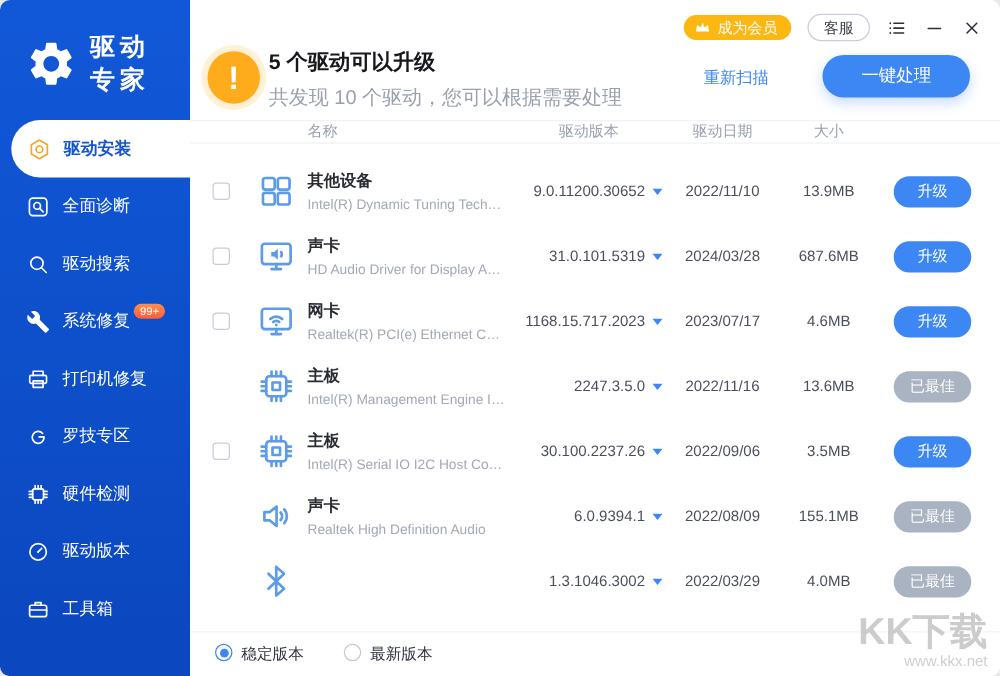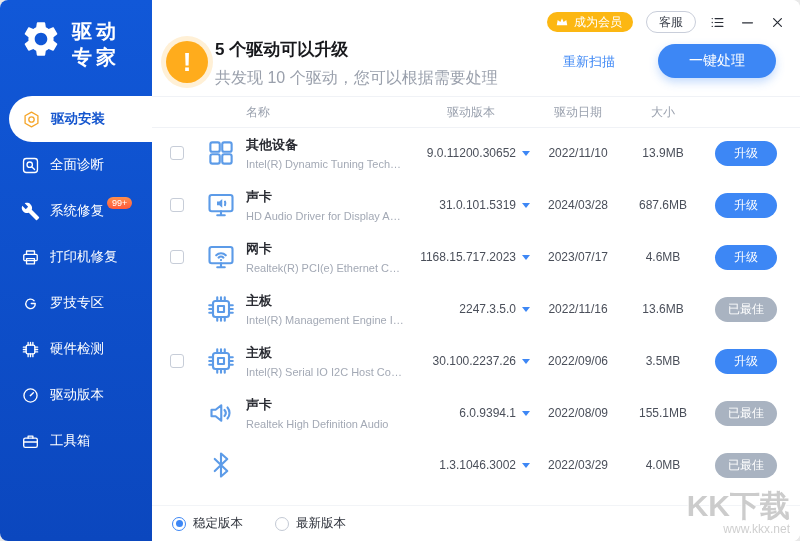--- a/index.html
+++ b/index.html
@@ -2,21 +2,21 @@
 <html style="--sidebar-blue: #1158D8; --sidebar-blue-dark: #0B47BE; --accent: #3D87F5; --accent-deep: #1556CE; --warning: #FFAC1C; --member-gold: #FCB712; --best-gray: #A9B3C1; --badge-red: #FF5A3C;"><head>
 <meta charset="utf-8">
 <style>
   *{margin:0;padding:0;box-sizing:border-box;}
   html,body{width:800px;height:541px;}
   body{font-family:"Liberation Sans","DejaVu Sans",sans-serif;background:#e9e9e9;overflow:hidden;}
   .window{width:800px;height:541px;display:flex;position:relative;background:#fff;border-radius:8px;overflow:hidden;}
 
   
   .sidebar{flex:0 0 152px;background:linear-gradient(180deg,var(--sidebar-blue,#1158d8),var(--sidebar-blue-dark,#0b47be));color:#fff;display:flex;flex-direction:column;}
-  .logo{display:flex;align-items:flex-start;gap:10px;padding:18px 0 0 20px;height:84px;}
+  .logo{display:flex;align-items:center;gap:10px;padding:18px 0 0 20px;height:84px;}
   .logo-gear{width:42px;height:42px;color:#fff;display:inline-flex;}
   .logo-gear svg{width:100%;height:100%;}
   .logo-text{font-size:20px;font-weight:bold;letter-spacing:4px;line-height:1.3;}
   .menu{margin-top:12px;flex:1;}
   .side-item{height:46px;display:flex;align-items:center;padding-left:21px;font-size:13.5px;cursor:pointer;color:#fff;position:relative;}
   .side-item.active{background:#fff;color:var(--accent-deep,#1556ce);font-weight:bold;margin-left:9px;padding-left:13px;border-radius:23px 0 0 23px;}
   .side-icon{width:19px;height:19px;margin-right:10px;display:inline-flex;color:#fff;flex:0 0 19px;}
   .side-item.active .side-icon{color:#f5a62b;}
   .side-icon svg{width:100%;height:100%;}
   .side-badge{font-size:9px;background:linear-gradient(180deg,#ff8f4d,var(--badge-red,#ff5a3c));padding:1px 5px;border-radius:8px;margin-left:3px;transform:translateY(-8px);color:#fff;font-weight:normal;}
@@ -32,21 +32,21 @@
   .win-btn svg{width:100%;height:100%;}
 
   .alert-badge{position:absolute;left:14px;top:41px;width:42px;height:42px;border-radius:50%;background:var(--warning,#ffac1c);box-shadow:0 0 0 5px #fff0d6;display:flex;align-items:center;justify-content:center;}
   .alert-badge::after{content:"!";color:#fff;font-size:26px;font-weight:bold;}
   .summary-title{position:absolute;left:63px;top:38px;font-size:17px;font-weight:bold;color:#17181c;}
   .summary-sub{position:absolute;left:63px;top:68px;font-size:16px;color:#9aa0ac;}
   .rescan{position:absolute;right:185px;top:53px;font-size:13px;color:var(--accent,#3d87f5);cursor:pointer;}
   .process-btn{position:absolute;right:24px;top:44px;width:118px;height:34px;border:none;border-radius:17px;background:var(--accent,#3d87f5);color:#fff;font-size:14px;cursor:pointer;box-shadow:0 4px 10px rgba(61,135,245,.3);font-family:inherit;}
 
   .table-head,.drv-row{display:grid;grid-template-columns:18px 26px 50px 1fr 118px 96px 74px 92px 8px;align-items:center;}
-  .table-head{position:absolute;top:96px;left:0;right:0;height:32px;border-top:1px solid #f0f2f6;border-bottom:1px solid #f0f2f6;font-size:12px;color:#9aa1ae;}
+  .table-head{position:absolute;top:96px;left:0;right:0;height:19px;border-top:1px solid #f0f2f6;border-bottom:1px solid #f0f2f6;font-size:12px;color:#9aa1ae;}
   .th-name{grid-column:4;}
   .th-version{grid-column:5;text-align:center;}
   .th-date{grid-column:6;text-align:center;}
   .th-size{grid-column:7;text-align:center;}
   .rows{position:absolute;top:127px;left:0;right:0;bottom:36px;overflow:hidden;}
   .drv-row{height:52px;}
   .cb{grid-column:2;width:14px;height:14px;border:1px solid #c7cdd8;border-radius:3px;background:#fff;cursor:pointer;}
   .cb.hidden{visibility:hidden;}
   .drv-icon{grid-column:3;width:30px;height:30px;color:#5c9be8;display:inline-flex;justify-self:center;}
   .drv-icon svg{width:100%;height:100%;}
@@ -55,21 +55,21 @@
   .drv-desc{font-size:11px;color:#a3a9b5;white-space:nowrap;overflow:hidden;text-overflow:ellipsis;}
   .drv-version{grid-column:5;display:flex;align-items:center;justify-content:flex-end;gap:6px;font-size:12px;color:#4a4f5a;}
   .ver-arrow{width:0;height:0;border-left:4px solid transparent;border-right:4px solid transparent;border-top:5px solid var(--accent,#3d87f5);cursor:pointer;}
   .drv-date{grid-column:6;text-align:center;font-size:12px;color:#4a4f5a;}
   .drv-size{grid-column:7;text-align:center;font-size:12px;color:#4a4f5a;}
   .drv-action{grid-column:8;justify-self:center;width:62px;height:25px;border:none;border-radius:13px;color:#fff;font-size:12px;cursor:pointer;font-family:inherit;}
   .drv-action.upgrade{background:var(--accent,#3d87f5);}
   .drv-action.best{background:var(--best-gray,#a9b3c1);}
 
   .footerbar{position:absolute;left:0;right:0;bottom:0;height:36px;display:flex;align-items:center;gap:32px;padding-left:20px;background:#fff;border-top:1px solid #f2f4f7;z-index:4;}
-  .radio-opt{display:flex;align-items:center;gap:7px;font-size:12.5px;color:#2f333c;cursor:pointer;}
+  .radio-opt{display:flex;gap:7px;font-size:12.5px;color:#2f333c;cursor:pointer;}
   .radio{width:14px;height:14px;border-radius:50%;border:1.5px solid #c3c9d4;position:relative;background:#fff;}
   .radio.checked{border-color:var(--accent,#3d87f5);}
   .radio.checked::after{content:"";position:absolute;inset:2.5px;border-radius:50%;background:var(--accent,#3d87f5);}
 
   .watermark{position:absolute;right:10px;bottom:4px;text-align:right;pointer-events:none;line-height:1.15;z-index:9;}
   .wm-title{font-size:30px;font-weight:bold;color:#c7c7c7;text-shadow:1px 1px 0 #fff,-1px -1px 0 #fff;opacity:.9;}
   .wm-url{font-size:12px;color:#cfcfcf;}
 </style>
 </head>
 <body>
@@ -101,20 +101,30 @@
   </div>
         <div class="side-item">
     <span class="side-icon">
             <svg viewBox="0 0 24 24" fill="none" stroke="currentColor" stroke-width="1.7" stroke-linecap="round" stroke-linejoin="round">
               <rect x="3.2" y="3.2" width="17.6" height="17.6" rx="3.5"></rect>
               <circle cx="11" cy="11" r="3.4"></circle>
               <path d="M13.5 13.5l3.6 3.6"></path>
             </svg>
           </span>
     <span class="side-label">全面诊断</span>
+
+  </div>
+        <div class="side-item">
+    <span class="side-icon">
+            <svg viewBox="0 0 24 24" fill="none" stroke="currentColor" stroke-width="1.7" stroke-linecap="round" stroke-linejoin="round">
+              <circle cx="10.8" cy="10.8" r="6.2"></circle>
+              <path d="M15.4 15.4l4.8 4.8"></path>
+            </svg>
+          </span>
+    <span class="side-label">驱动搜索</span>
 
   </div>
         <div class="side-item">
     <span class="side-icon">
             <svg viewBox="0 0 24 24" fill="none" stroke="currentColor" stroke-width="1.7" stroke-linecap="round" stroke-linejoin="round">
               <path fill="currentColor" stroke="none" d="M22.7 19l-9.1-9.1c.9-2.3.4-5-1.5-6.9-2-2-5-2.4-7.4-1.3L9 6 6 9 1.6 4.7C.4 7.1.9 10.1 2.9 12.1c1.9 1.9 4.6 2.4 6.9 1.5l9.1 9.1c.4.4 1 .4 1.4 0l2.3-2.3c.5-.4.5-1.1.1-1.4z"></path>
             </svg>
           </span>
     <span class="side-label">系统修复</span>
     <span class="side-badge">99+</span>

